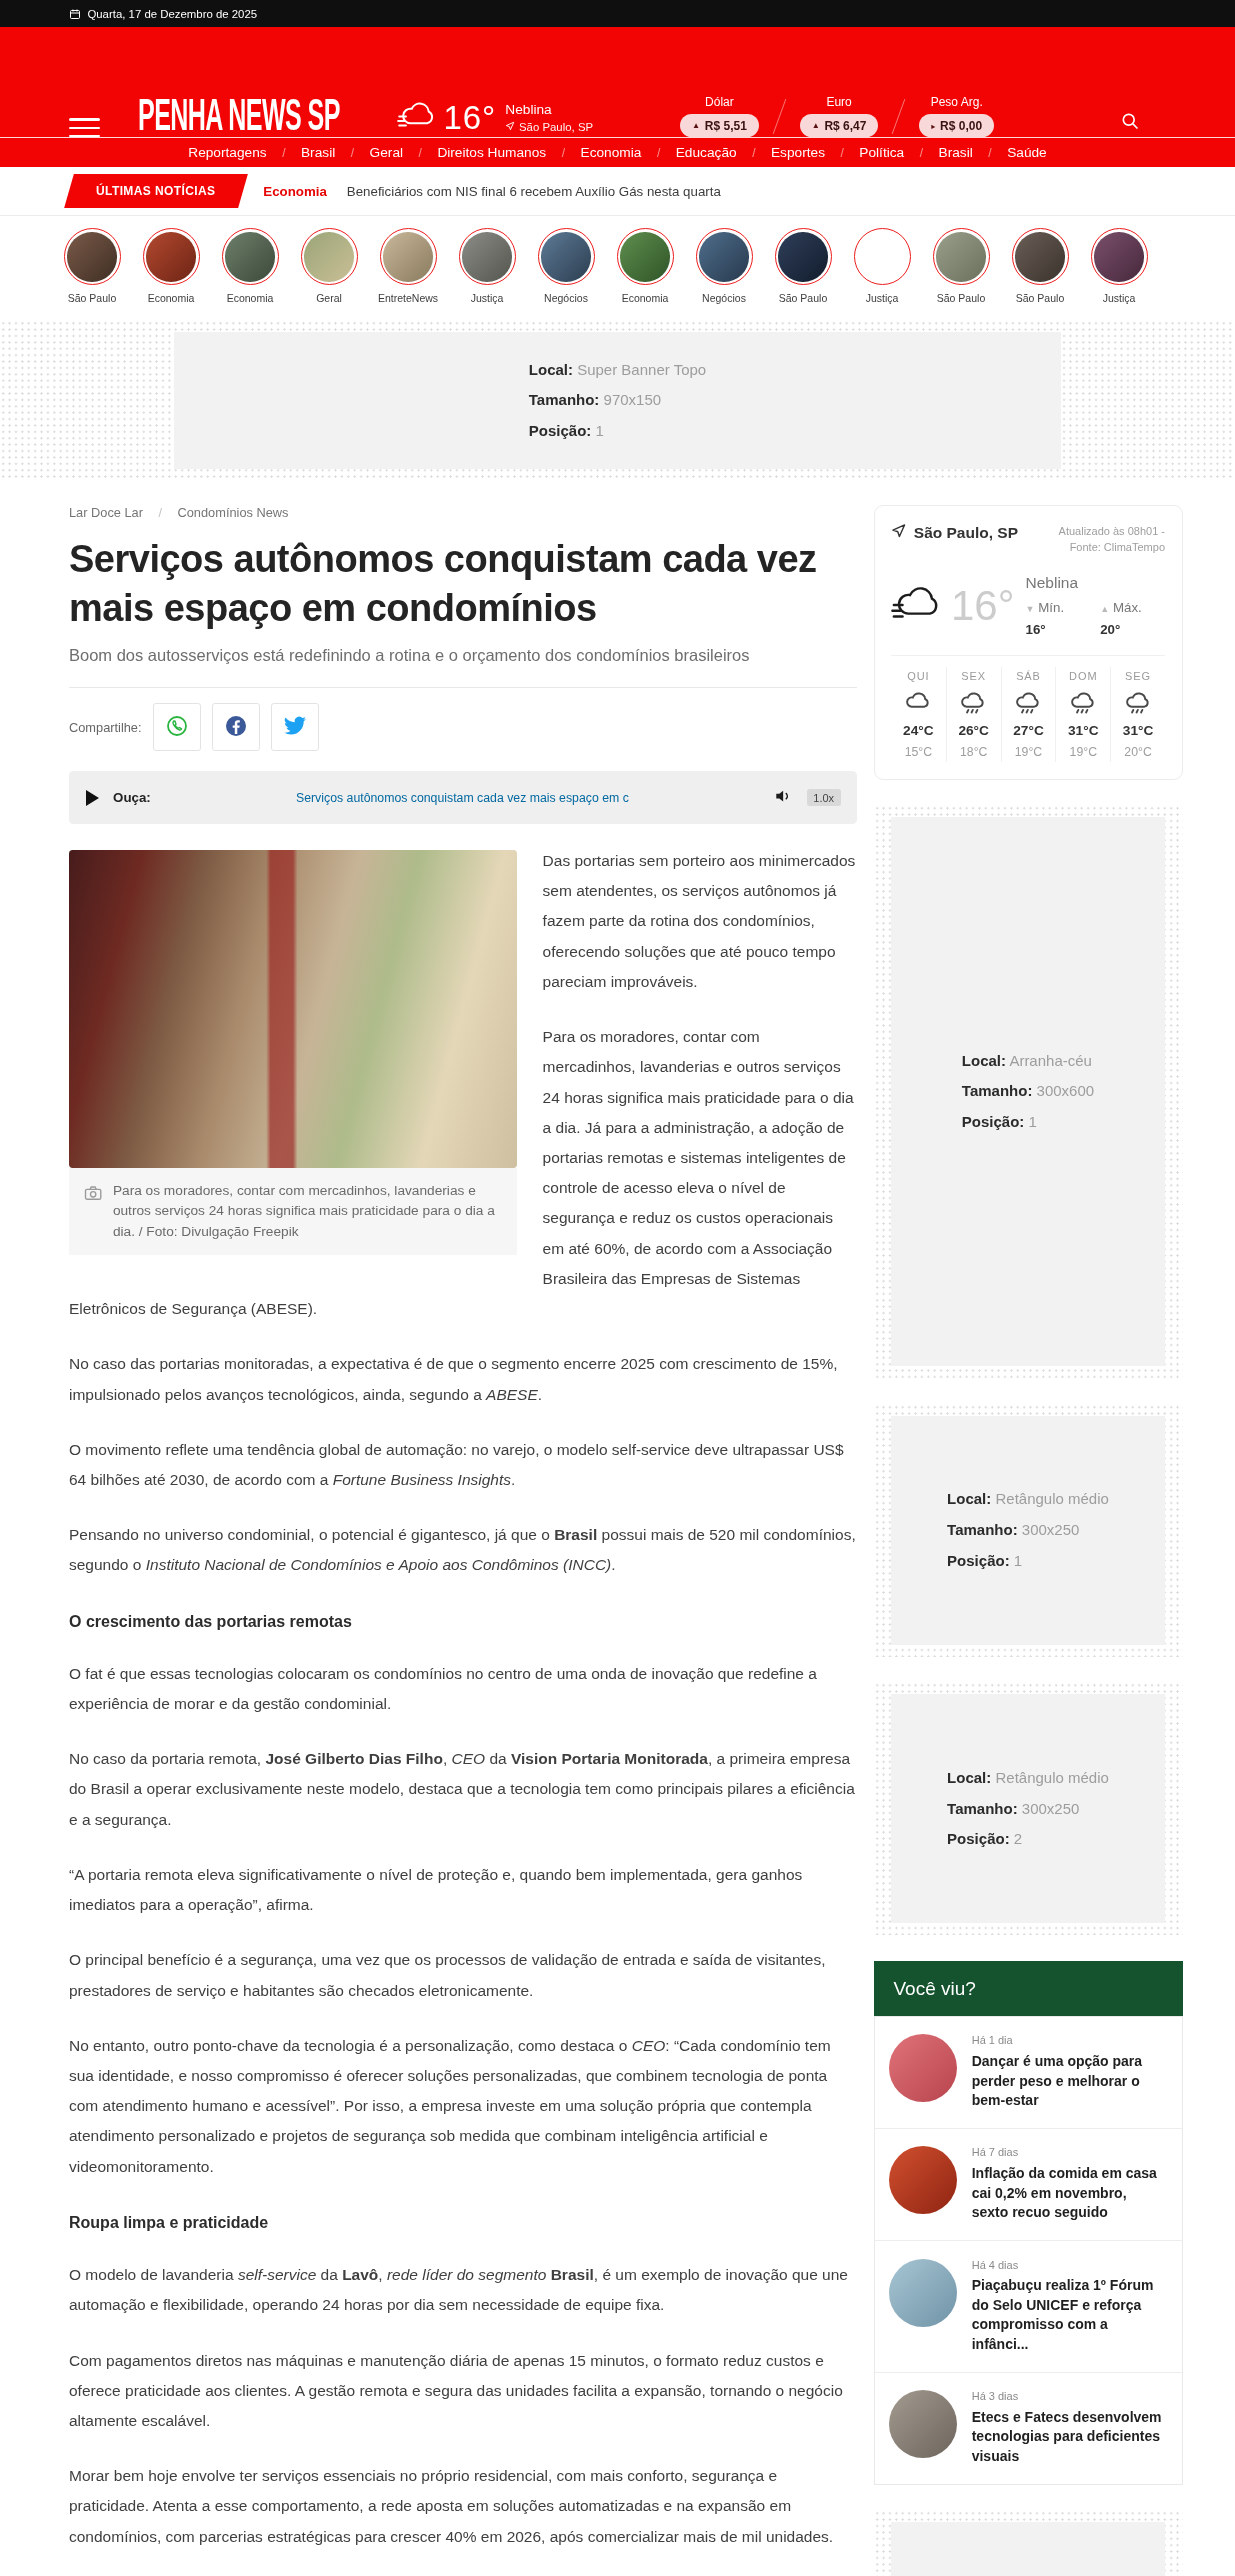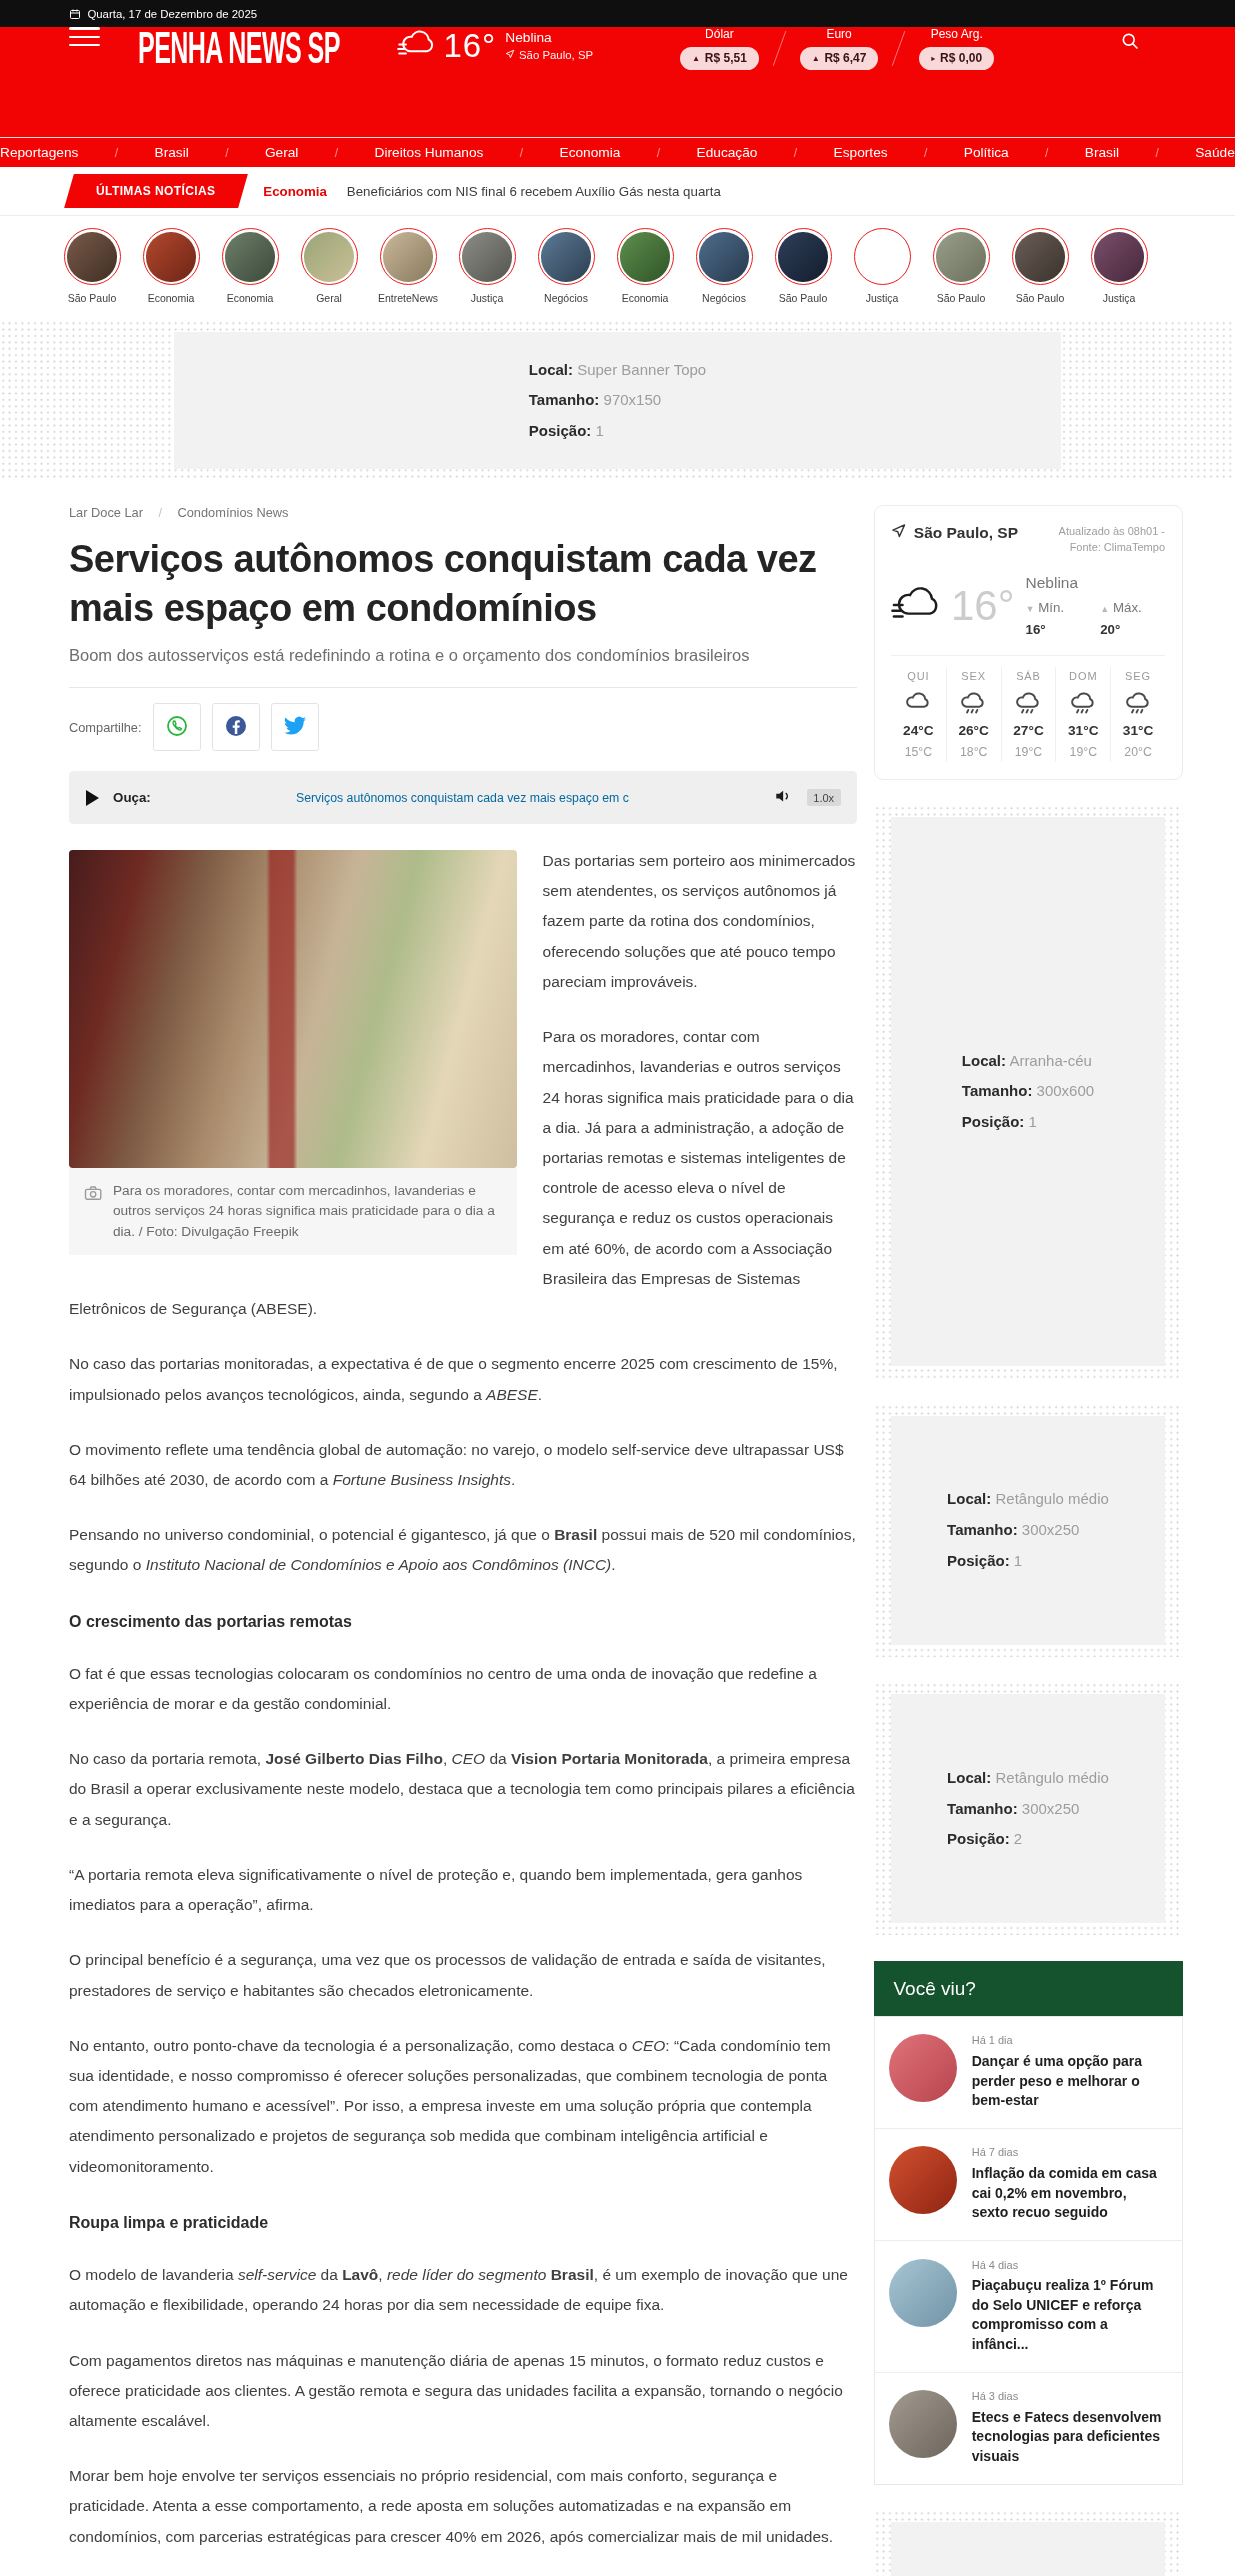--- a/index.html
+++ b/index.html
@@ -8,42 +8,42 @@
         font-family:"Liberation Sans","DejaVu Sans",sans-serif;color:#333}
   a{text-decoration:none;color:inherit;cursor:pointer}
 
   
   .topbar{height:27.4px;background:#0f0f0f;color:#fff;display:flex;align-items:center;
           padding-left:69px;font-size:11.4px;gap:6.4px}
   .topbar svg{display:block}
 
   
   .hdr{background:#f20404}
-  .hdr-inner{height:110px;display:flex;align-items:flex-start;padding:0 91px 0 69px;color:#fff}
+  .hdr-inner{height:110px;display:flex;align-items:flex-end;padding:0 91px 0 69px;color:#fff}
   .hamburger{width:31px;background:none;border:0;cursor:pointer;padding:0;display:flex;
              flex-direction:column;gap:5.5px}
   .hamburger span{height:2.7px;background:#fff;border-radius:1.8px;display:block}
   .logo{font-size:38px;font-weight:800;letter-spacing:-0.9px;color:#fff;white-space:nowrap;
         transform:scaleX(.66) scaleY(1.15);transform-origin:left center;margin-left:38px;width:242px;flex:none;cursor:pointer}
   .hdr-weather{display:flex;align-items:center;gap:9.1px;margin-left:16.5px}
   .hdr-temp{font-size:33px;font-weight:300;letter-spacing:0.9px}
   .hdr-cond{font-size:13.7px;line-height:1.35}
   .hdr-city{font-size:11.4px;opacity:.95;display:flex;align-items:center;gap:3.7px}
   .currencies{display:flex;align-items:center;margin-left:87px}
   .cur{display:flex;flex-direction:column;align-items:center;gap:5.5px}
   .cur-label{font-size:12px;color:#fff}
   .cur-pill{background:#f8d8d8;border-radius:14.6px;padding:4.6px 12px;font-size:12px;font-weight:700;
             color:#3a1212;display:flex;align-items:center;gap:4.6px;cursor:pointer}
   .cur-arrow{font-size:8.2px;color:#571111}
   .cur-sep{width:0.9px;height:37px;background:rgba(255,255,255,.45);transform:rotate(20deg);margin:0 20px}
   .search-btn{margin-left:auto;background:none;border:0;cursor:pointer;padding:3.7px}
 
   
   .mainnav{border-top:0.9px solid rgba(255,255,255,.85);height:30px;display:flex;align-items:center;
-           justify-content:space-between;gap:15.5px;color:#fff}
+           justify-content:center;gap:15.5px;color:#fff}
   .nav-link{font-size:13.7px;font-weight:500;color:#fff}
   .nav-sep{color:rgba(255,255,255,.55);font-size:12px}
 
   
   .ticker{display:flex;align-items:center;height:49px;padding-left:69px;gap:20px;
           border-bottom:0.9px solid #ececec;background:#fff}
   .ticker-badge{background:#f20404;color:#fff;font-size:12px;font-weight:700;letter-spacing:0.4px;
                 padding:10px 27.4px;transform:skewX(-16deg);transform-origin:center;cursor:default}
   .ticker-badge>span{display:inline-block;transform:skewX(16deg)}
   .ticker-cat{color:#e60505;font-weight:700;font-size:13.3px}

